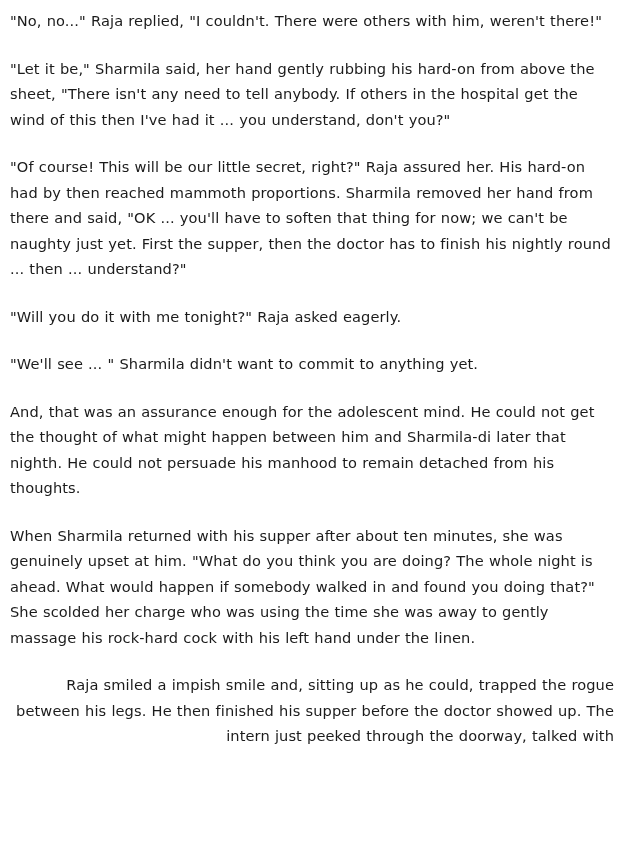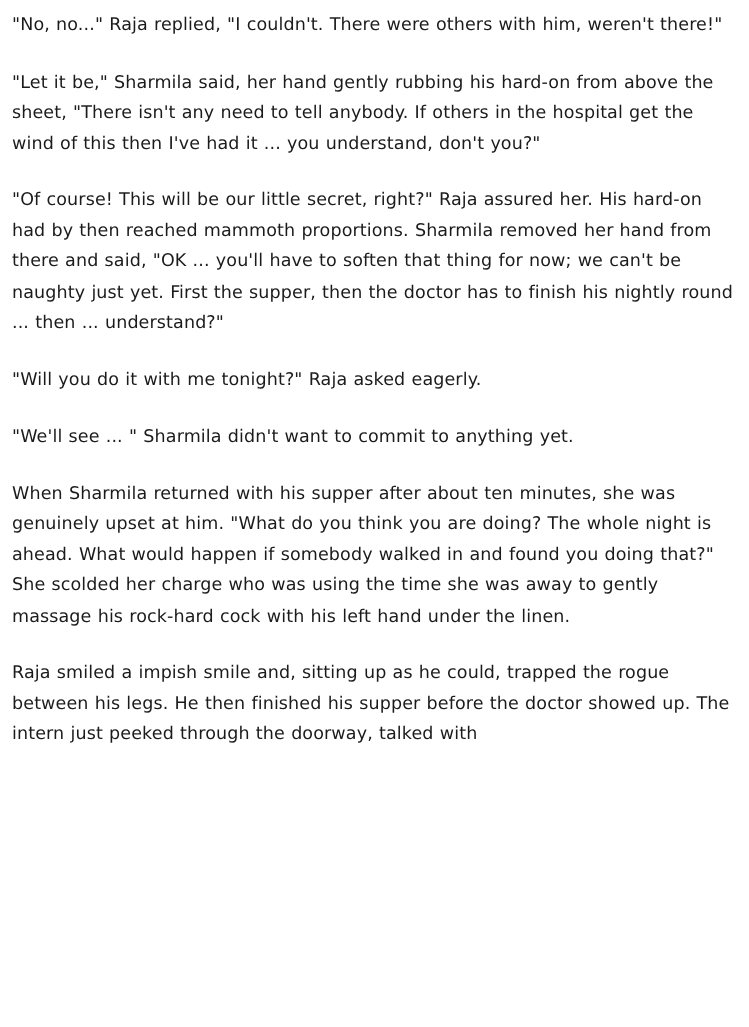--- a/index.html
+++ b/index.html
@@ -24,26 +24,28 @@
     margin: 0 0 22px 0;
     font-size: 14.6px;
     line-height: 25.5px;
     color: #1b1b1b;
     text-align: left;
     letter-spacing: 0.1px;
     word-spacing: 0.4px;
   }
   .para:last-child {
     margin-bottom: 0;
+    text-align: right;
   }
 </style>
 </head>
 <body>
 
 <div class="page">
   <p class="para">"No, no..." Raja replied, "I couldn't. There were others with him, weren't there!"</p>
   <p class="para">"Let it be," Sharmila said, her hand gently rubbing his hard-on from above the sheet, "There isn't any need to tell anybody. If others in the hospital get the wind of this then I've had it ... you understand, don't you?"</p>
   <p class="para">"Of course! This will be our little secret, right?" Raja assured her. His hard-on had by then reached mammoth proportions. Sharmila removed her hand from there and said, "OK ... you'll have to soften that thing for now; we can't be naughty just yet. First the supper, then the doctor has to finish his nightly round ... then ... understand?"</p>
   <p class="para">"Will you do it with me tonight?" Raja asked eagerly.</p>
   <p class="para">"We'll see ... " Sharmila didn't want to commit to anything yet.</p>
+  <p class="para">And, that was an assurance enough for the adolescent mind. He could not get the thought of what might happen between him and Sharmila-di later that nighth. He could not persuade his manhood to remain detached from his thoughts.</p>
   <p class="para">When Sharmila returned with his supper after about ten minutes, she was genuinely upset at him. "What do you think you are doing? The whole night is ahead. What would happen if somebody walked in and found you doing that?" She scolded her charge who was using the time she was away to gently massage his rock-hard cock with his left hand under the linen.</p>
   <p class="para">Raja smiled a impish smile and, sitting up as he could, trapped the rogue between his legs. He then finished his supper before the doctor showed up. The intern just peeked through the doorway, talked with</p>
 </div>
 
 </body></html>

